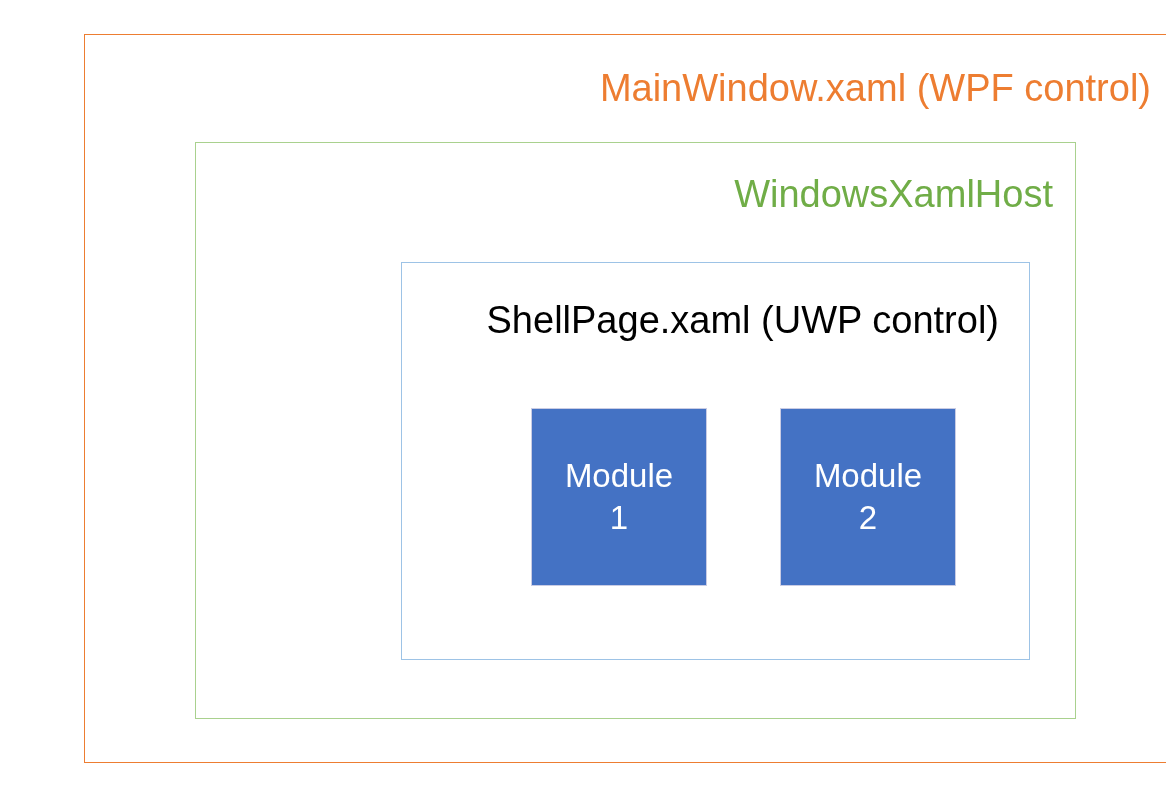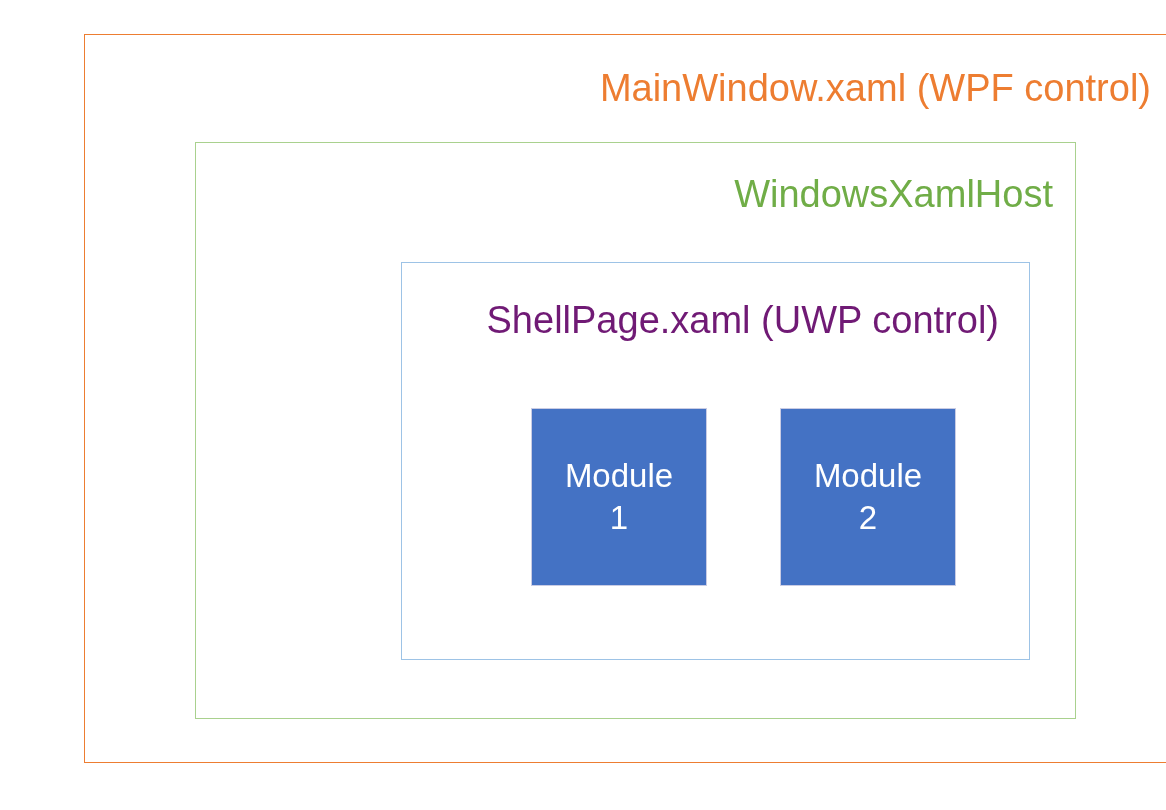--- a/index.html
+++ b/index.html
@@ -74,21 +74,21 @@
   .label-xamlhost {
     right: 22px;
     top: 32px;
     font-size: 38px;
     color: #70AD47;
   }
   .label-uwp {
     right: 30px;
     top: 38px;
     font-size: 38px;
-    color: #701a75;
+    color: #000000;
   }
 
   
   .module {
     position: absolute;
     background: #4472C4;
     border: 1.5px solid #C9CCE4;
     box-sizing: border-box;
     display: flex;
     flex-direction: column;

